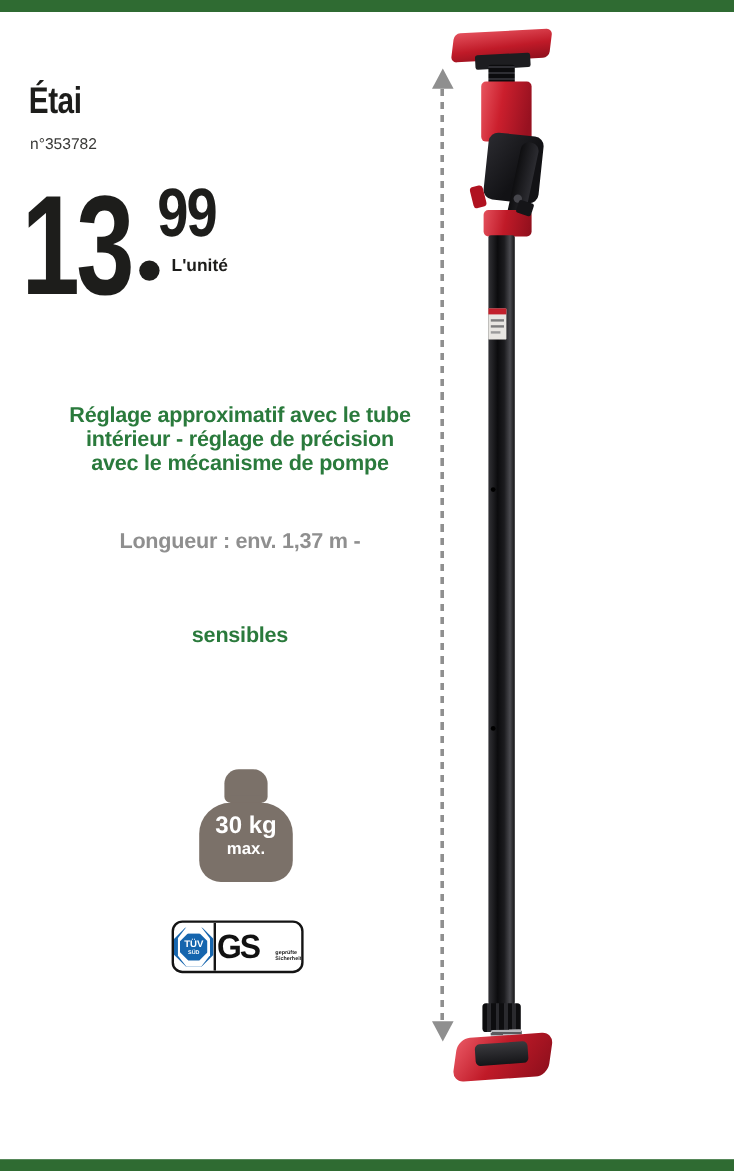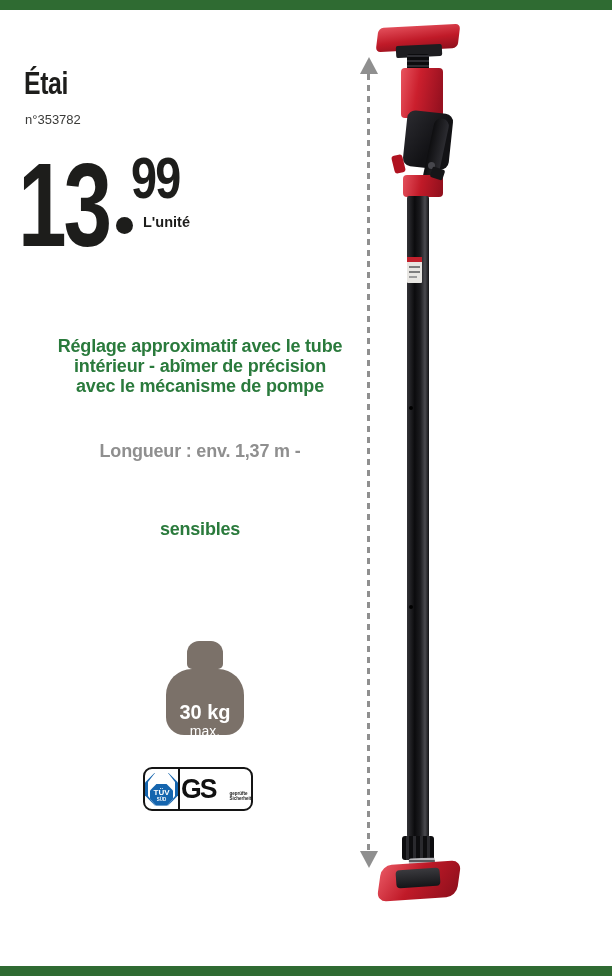--- a/index.html
+++ b/index.html
@@ -24,30 +24,30 @@
         font-size:18px;line-height:20px;letter-spacing:-0.2px;}
   .para.green{color:#2a7a3c;}
   .para.gray{color:#8f8f8f;text-align:center;}
 
   .weight{position:absolute;left:166px;top:641px;width:78px;height:96px;}
   .w-knob{position:absolute;left:21px;top:0;width:36px;height:28px;background:#7b7169;
           border-radius:12px 12px 5px 5px;}
   .w-neck{position:absolute;left:26px;top:22px;width:26px;height:10px;background:#7b7169;}
   .w-body{position:absolute;left:0;top:28px;width:78px;height:66px;background:#7b7169;
           border-radius:26px 26px 18px 18px;color:#ffffff;text-align:center;}
-  .w-val{margin-top:32px;font-size:20px;font-weight:700;}
-  .w-max{font-size:14px;font-weight:400;margin-top:-1px;}
+  .w-val{margin-top:8px;font-size:20px;font-weight:700;}
+  .w-max{font-size:14px;font-weight:700;margin-top:-1px;}
 
   .certbox{position:absolute;left:143px;top:767px;width:106px;height:40px;border:2.5px solid #141414;
            border-radius:9px;display:flex;background:#ffffff;overflow:hidden;}
   .cert-left{width:51px;height:100%;border-right:2.5px solid #141414;display:flex;
              align-items:center;justify-content:center;}
   .oct{width:33px;height:33px;background:#1565ae;display:flex;align-items:center;justify-content:center;
        clip-path:polygon(30% 0,70% 0,100% 30%,100% 70%,70% 100%,30% 100%,0 70%,0 30%);}
-  .oct-w{width:27px;height:35px;background:#ffffff;display:flex;align-items:flex-end;justify-content:center;
+  .oct-w{width:27px;height:35px;background:#ffffff;display:flex;align-items:center;justify-content:center;
        clip-path:polygon(30% 0,70% 0,100% 30%,100% 70%,70% 100%,30% 100%,0 70%,0 30%);}
   .oct-i{width:23px;height:23px;background:#1565ae;display:flex;flex-direction:column;align-items:center;
        justify-content:center;clip-path:polygon(30% 0,70% 0,100% 30%,100% 70%,70% 100%,30% 100%,0 70%,0 30%);}
   .tuv1{color:#ffffff;font-size:8px;font-weight:700;line-height:8px;}
   .tuv2{color:#ffffff;font-size:4.5px;font-weight:700;line-height:5px;}
   .cert-right{flex:1;display:flex;align-items:center;justify-content:center;gap:12px;}
   .gs-label{font-size:28px;font-weight:700;letter-spacing:-2px;line-height:1;color:#111111;
             transform:scaleX(0.95);}
   .gs-small{display:flex;flex-direction:column;justify-content:flex-end;height:24px;margin-left:1px;}
   .gs-small div{font-size:4.5px;line-height:5px;color:#222222;font-weight:700;}
@@ -112,21 +112,21 @@
 
   <div>
     <span class="p-int">13</span>
     <span class="p-dot"></span>
     <span class="p-dec">99</span>
     <span class="p-unit">L'unité</span>
   </div>
 
   <div class="para green" style="top:336px;">
     <div>Réglage approximatif avec le tube</div>
-    <div>intérieur - abîmer de précision</div>
+    <div>intérieur - réglage de précision</div>
     <div>avec le mécanisme de pompe</div>
   </div>
 
   <div class="para gray" style="top:441px;">
     <div>Longueur : env. 1,37 m -</div>
   </div>
 
   <div class="para green" style="top:519px;">
     <div>sensibles</div>
   </div>

